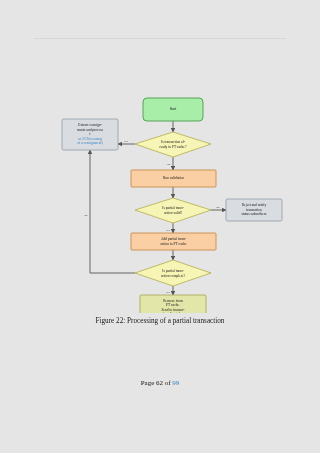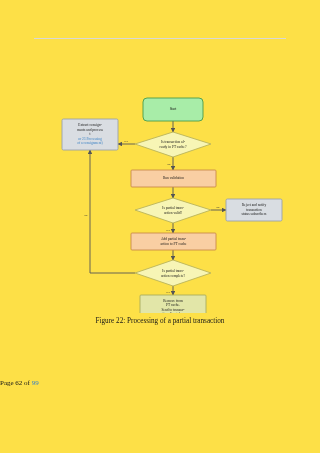--- a/index.html
+++ b/index.html
@@ -11,21 +11,21 @@
     width: 320px;
     height: 453px;
     position: relative;
     overflow: hidden;
     font-family: "Liberation Serif", serif;
     color: #1a1a1a;
   }
   #page {
     position: absolute;
     inset: 0;
-    background: #fde047;
+    background: #e5e5e5;
   }
 
   
   .top-rule {
     position: absolute;
     left: 34px;
     top: 38px;
     width: 252px;
     height: 1px;
     background: #d8d8d8;
@@ -77,20 +77,21 @@
     color: #171717;
     font-family: "Liberation Serif", serif;
   }
 
   
   .footer {
     position: absolute;
     left: 0;
     top: 379px;
     width: 320px;
+    text-align: center;
     font-size: 7px;
     color: #171717;
     font-family: "Liberation Serif", serif;
   }
   .footer .pglink { color: #3b82c4; }
 </style>
 </head>
 <body>
 
 <div id="page">

